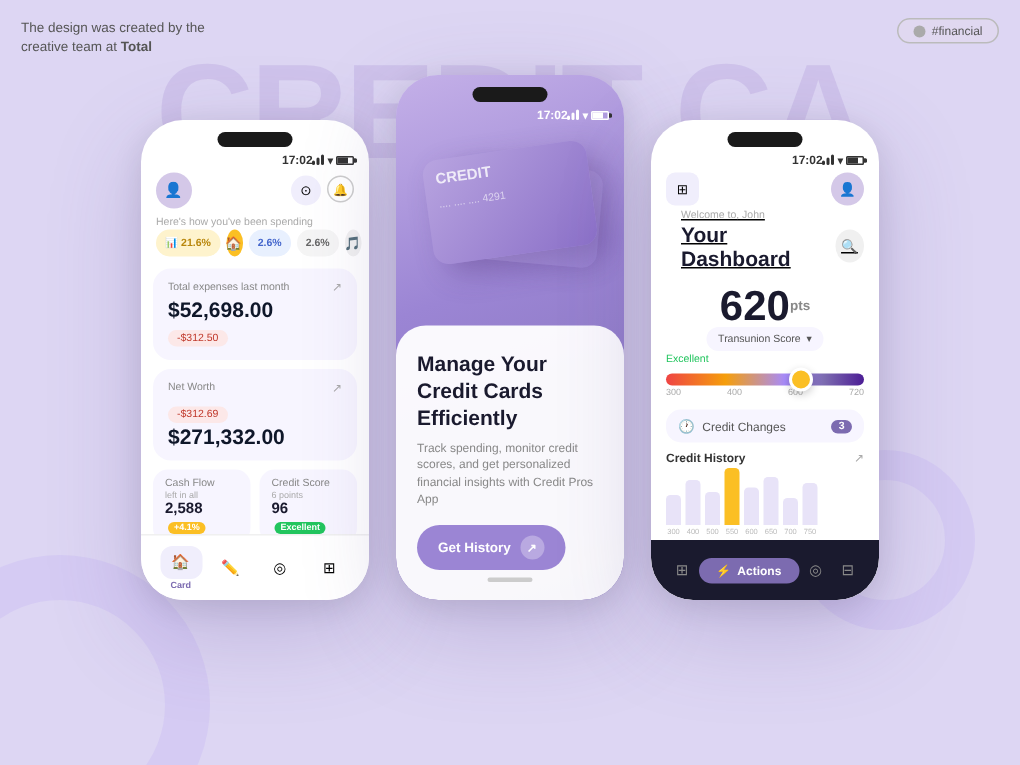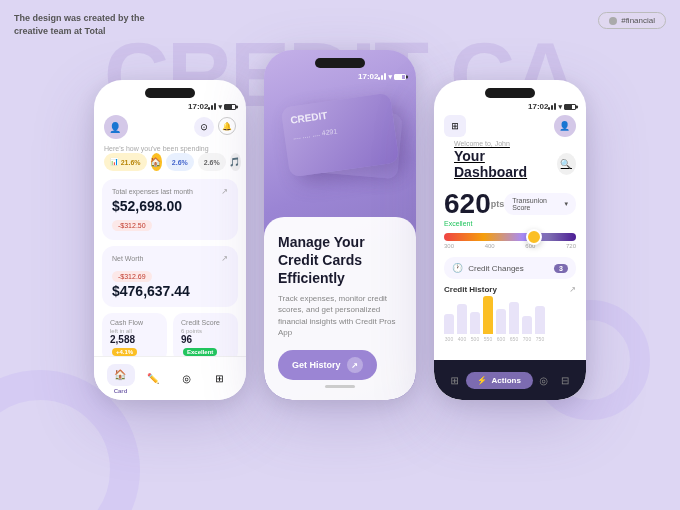--- a/index.html
+++ b/index.html
@@ -39,21 +39,21 @@
       justify-content: space-between;
       align-items: flex-start;
       z-index: 10;
     }
     .attribution {
       font-size: 9px;
       color: #555;
       line-height: 1.4;
       max-width: 140px;
     }
-    .attribution span { font-weight: 700; }
+    .attribution span { font-weight: 400; }
     .mobile-badge {
       background: #e0d8f0;
       border: 1px solid #bbb;
       border-radius: 12px;
       padding: 3px 10px;
       font-size: 8px;
       color: #555;
       display: flex;
       align-items: center;
       gap: 4px;
@@ -386,20 +386,21 @@
       font-weight: 700;
       color: #1a1a2e;
       padding: 0 10px 8px;
     }
 
     .score-row {
       display: flex;
       align-items: center;
       justify-content: flex-end;
       padding: 0 10px 2px;
+      flex-direction: column;
     }
     .score-big {
       font-size: 28px;
       font-weight: 800;
       color: #1a1a2e;
       line-height: 1;
     }
     .score-sup {
       font-size: 9px;
       font-weight: 600;
@@ -637,21 +638,21 @@
       </div>
       <div class="amount-large">$52,698.00</div>
       <div class="tag-chip neg">-$312.50</div>
     </div>
     <div class="card-section">
       <div class="section-header">
         <span class="section-label">Net Worth</span>
         <span class="section-arrow">↗</span>
       </div>
       <div class="tag-chip neg">-$312.69</div>
-      <div class="amount-large">$476,637.44</div>
+      <div class="amount-large">$271,332.00</div>
     </div>
     <div class="two-col">
       <div class="mini-card">
         <div class="mini-label">Cash Flow</div>
         <div class="mini-sub">left in all</div>
         <div class="mini-value">
           <span>2,588</span>
           <span class="mini-badge">+4.1%</span>
         </div>
       </div>
@@ -701,21 +702,21 @@
     <div class="card-visual2">
       <div style="padding:8px;color:rgba(255,255,255,0.5);font-size:14px;">◈◈</div>
     </div>
     <div class="card-visual">
       <div style="padding:8px;color:rgba(255,255,255,0.8);font-size:10px;font-weight:600;">CREDIT</div>
       <div style="padding:0 8px;color:rgba(255,255,255,0.6);font-size:7px;">.... .... .... 4291</div>
     </div>
 
     <div class="bottom-text-area">
       <div class="main-headline">Manage Your Credit Cards Efficiently</div>
-      <div class="sub-text">Track expenses, monitor credit scores, and get personalized financial insights with Credit Pros App</div>
+      <div class="sub-text">Track spending, monitor credit scores, and get personalized financial insights with Credit Pros App</div>
       <div class="get-started-btn">
         <span>Get History</span>
         <div class="arrow-circle">↗</div>
       </div>
     </div>
 
     <div style="position:absolute;bottom:12px;left:50%;transform:translateX(-50%);width:30px;height:3px;background:#ccc;border-radius:2px;"></div>
   </div>
 
   <div class="phone phone-right">

